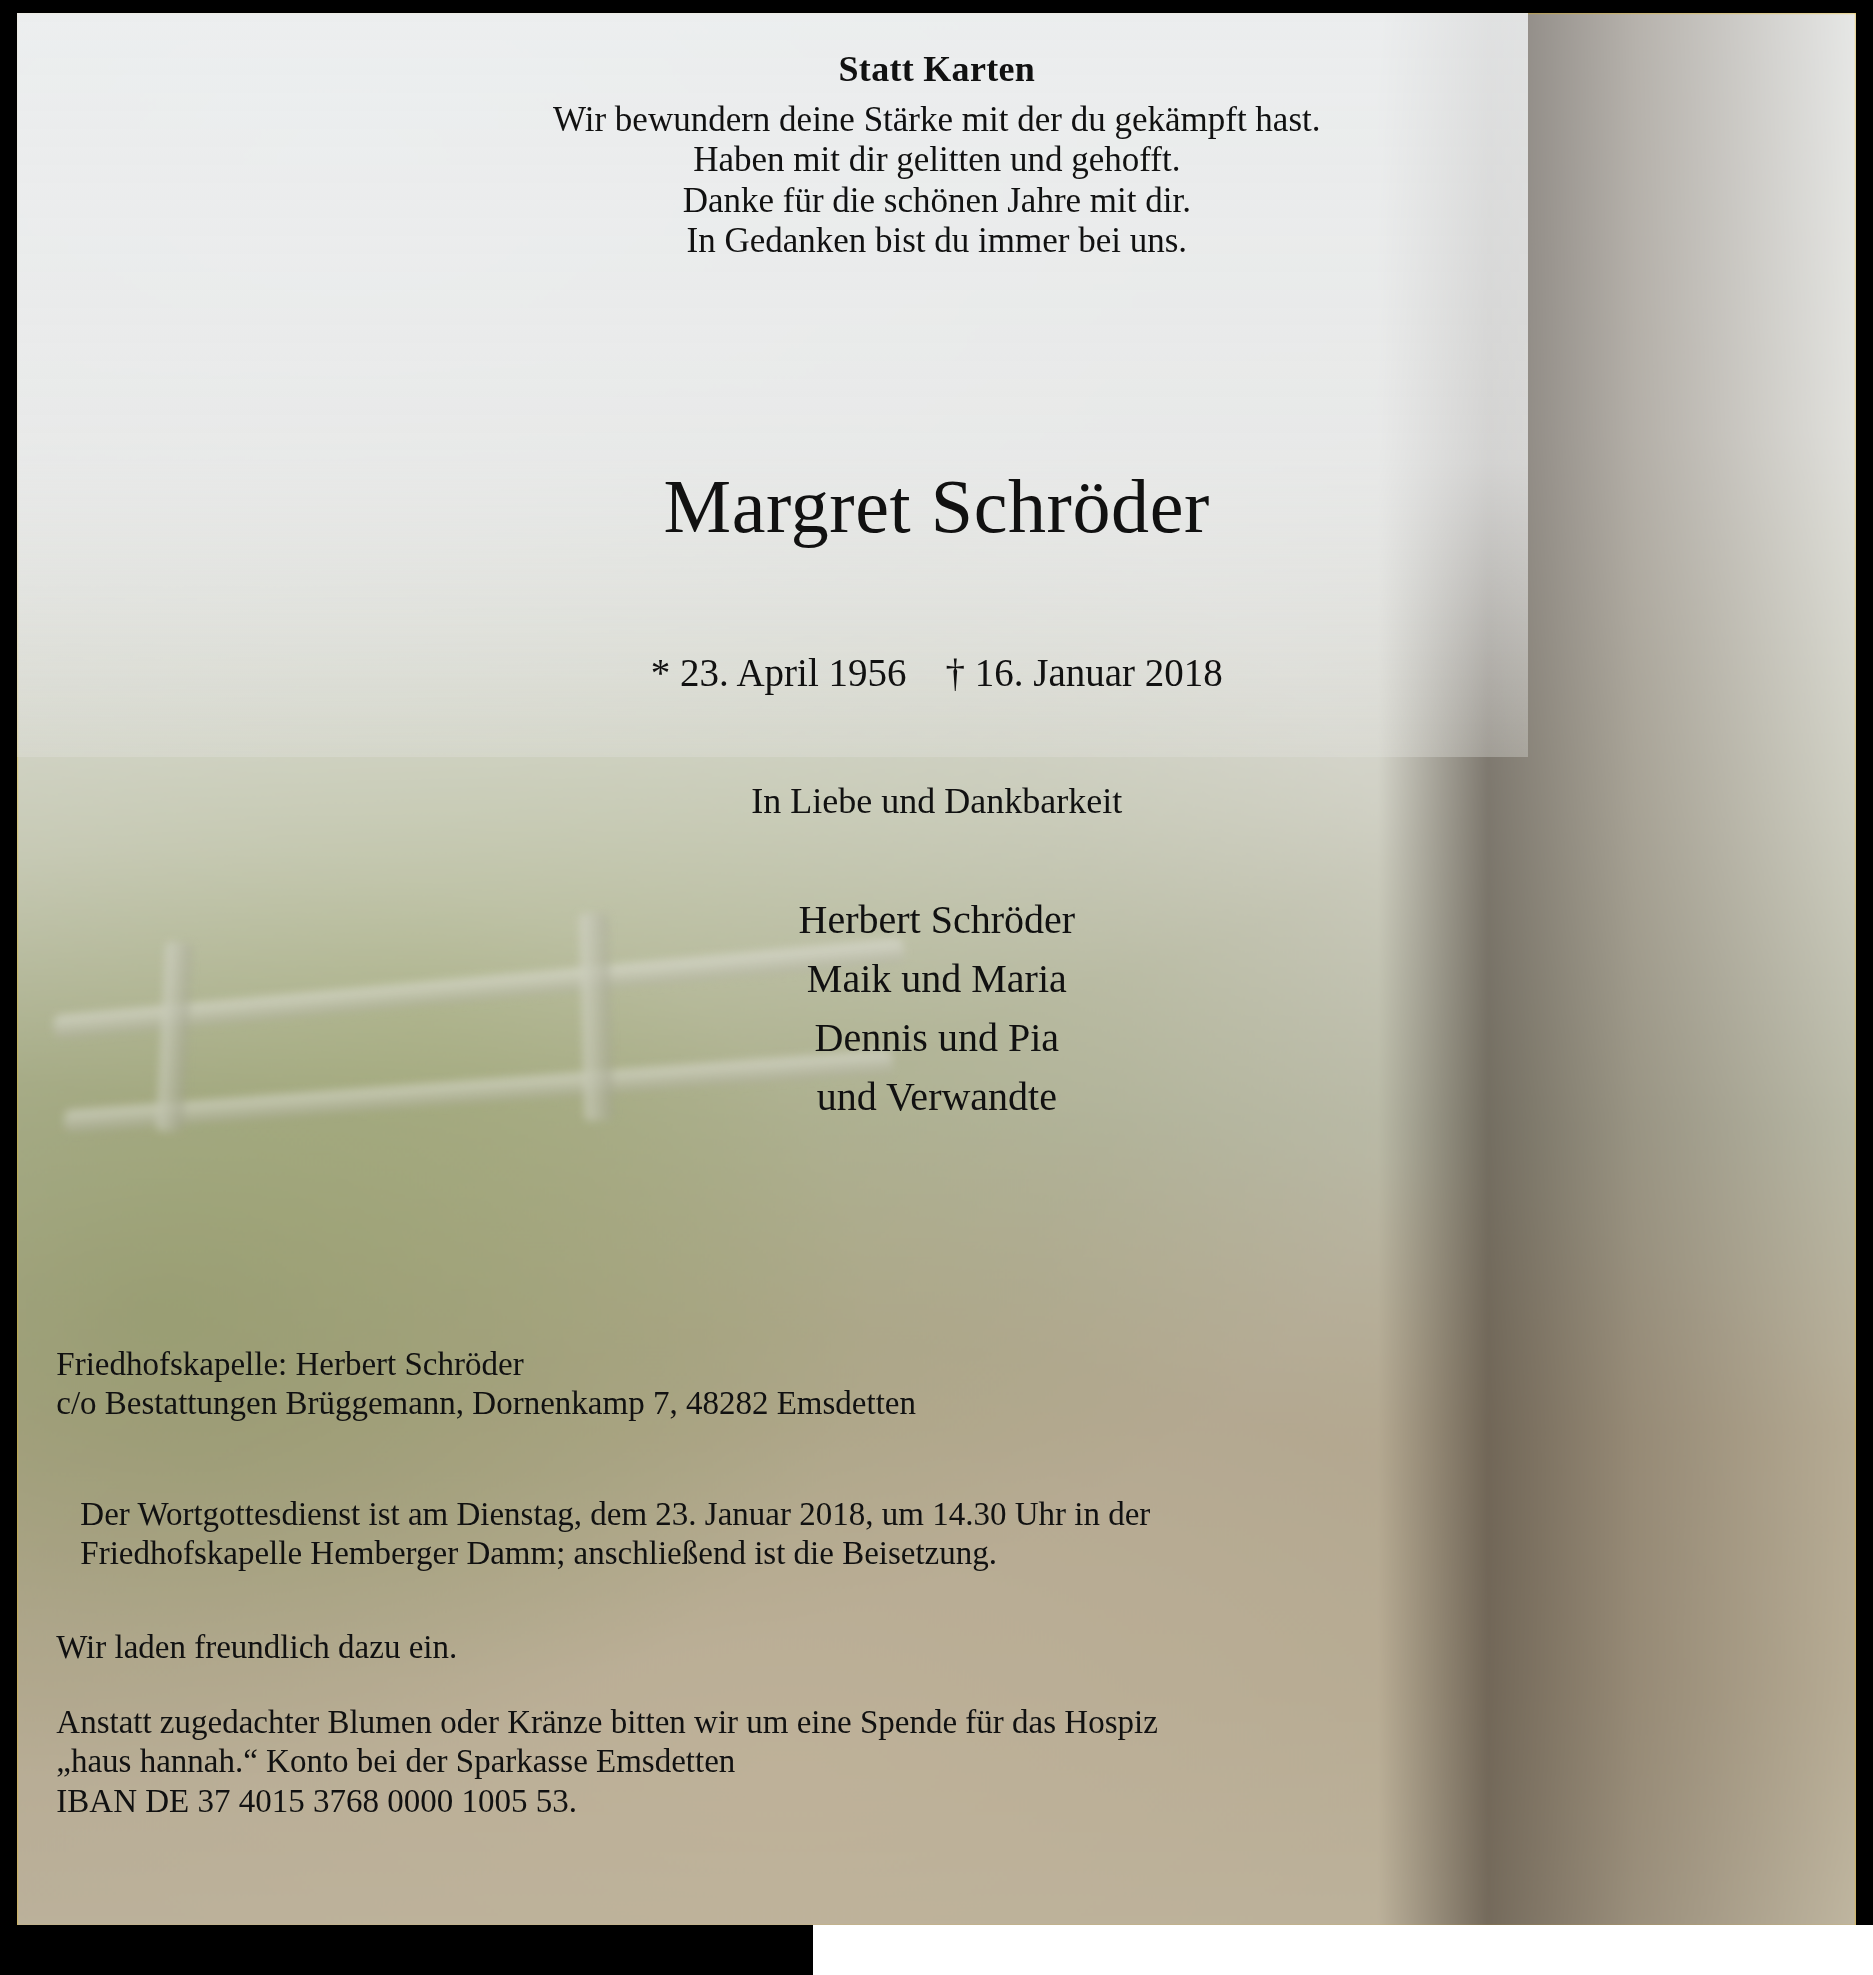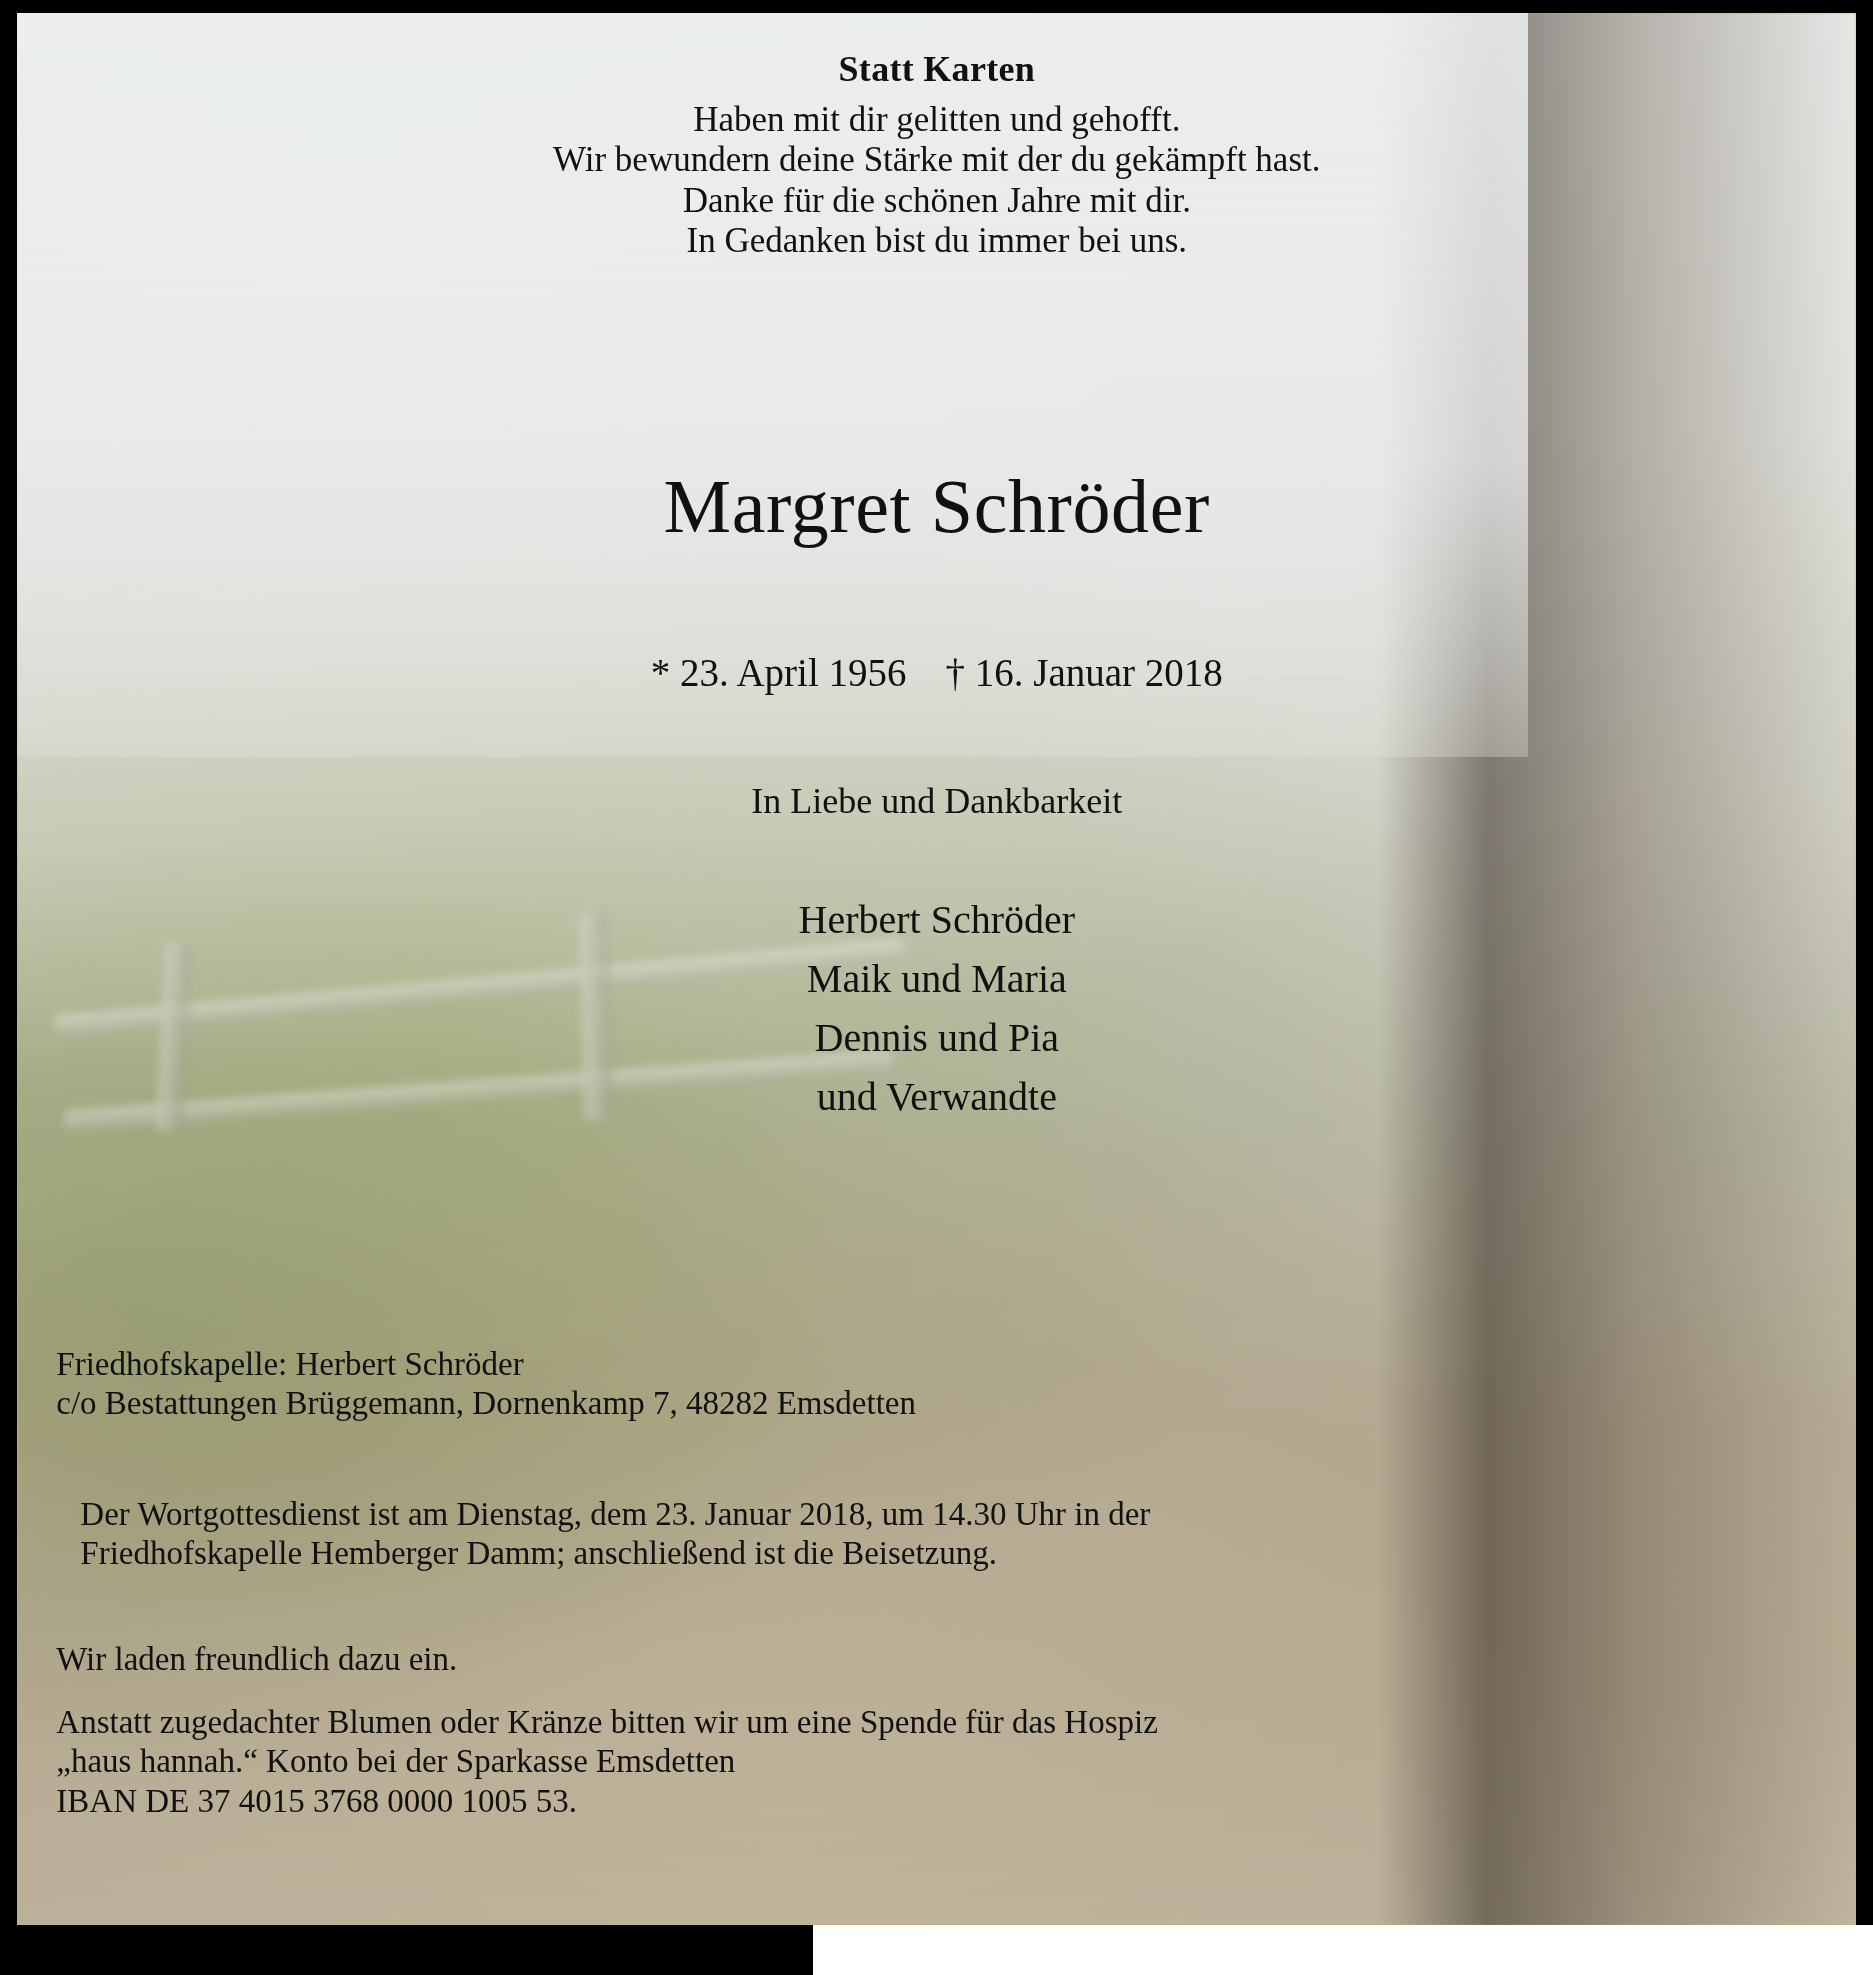--- a/index.html
+++ b/index.html
@@ -153,21 +153,21 @@
   }
 
   .block {
     position: absolute;
     left: 39px;
     font-size: 33px;
     line-height: 1.2;
   }
   .block-address { top: 1332px; width: 1673px; }
   .block-service { top: 1482px; width: 1777px; margin-left: 24px; }
-  .block-invite  { top: 1615px; width: 1673px; margin-top: 12px; }
+  .block-invite  { top: 1615px; width: 1673px; }
   .block-donation{ top: 1690px; width: 1788px; }
 
   .block p { margin: 0; }
 
   
   .bottom-strip {
     position: absolute;
     left: 813px;
     top: 1925px;
     width: 1060px;
@@ -198,22 +198,22 @@
       <div class="post p2"></div>
     </div>
 
     <div class="plate"></div>
 
     <div class="content">
 
       <div class="statt center">Statt Karten</div>
 
       <div class="verse center">
+        <div>Wir bewundern deine Stärke mit der du gekämpft hast.</div>
         <div>Haben mit dir gelitten und gehofft.</div>
-        <div>Wir bewundern deine Stärke mit der du gekämpft hast.</div>
         <div>Danke für die schönen Jahre mit dir.</div>
         <div>In Gedanken bist du immer bei uns.</div>
       </div>
 
       <div class="name center">Margret Schröder</div>
       <div class="dates center">* 23. April 1956    † 16. Januar 2018</div>
 
       <div class="liebe center">In Liebe und Dankbarkeit</div>
 
       <div class="family center">

